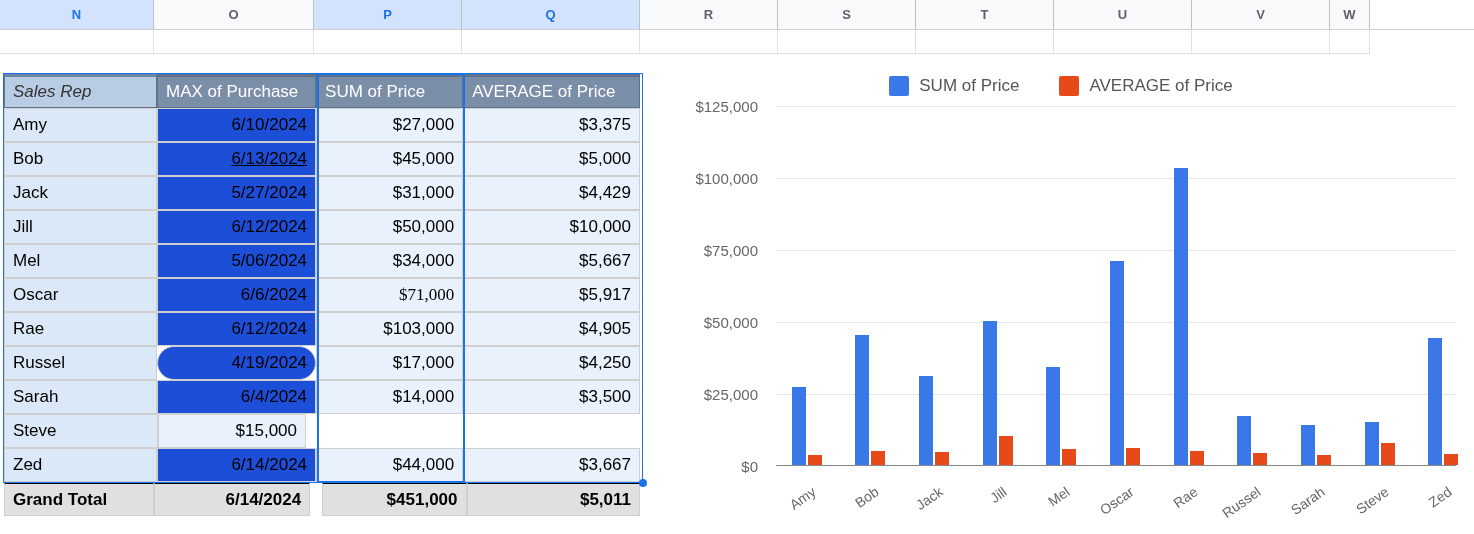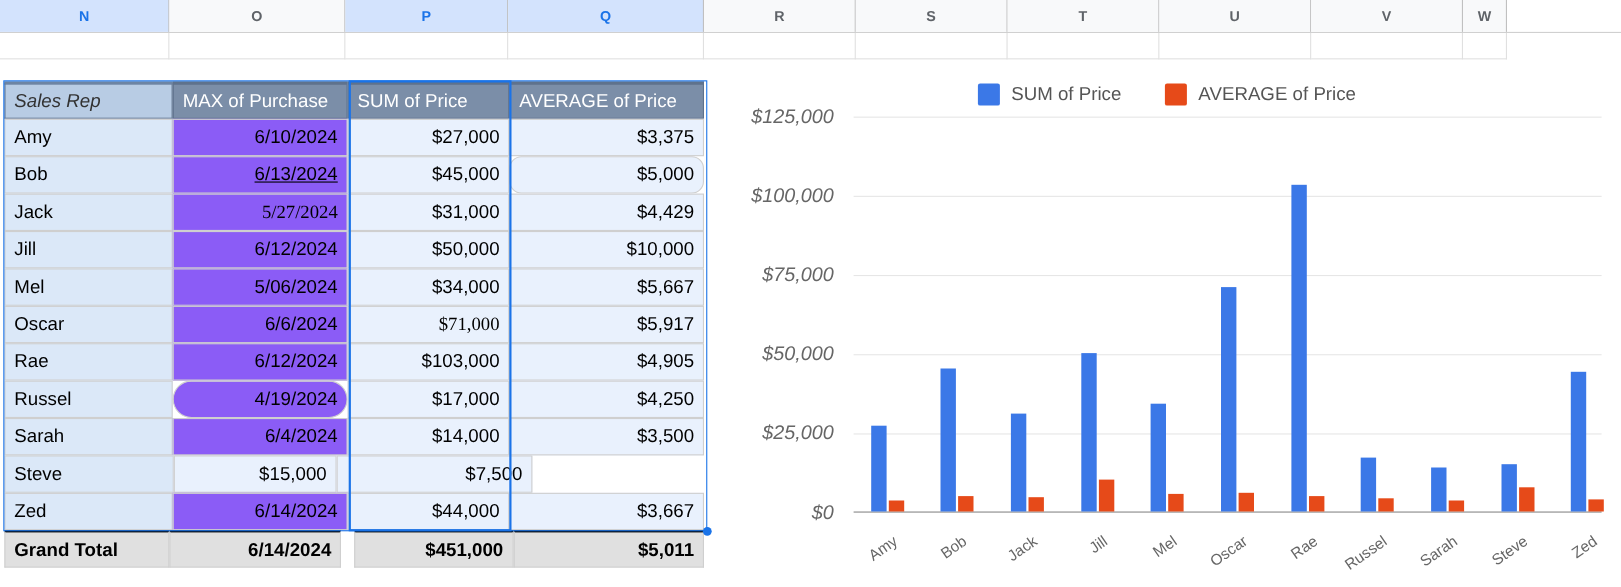--- a/index.html
+++ b/index.html
@@ -73,21 +73,21 @@
   }
   .ph-row .pivot-cell.first {
     background: #b8cce4;
     color: #333;
     font-style: italic;
     border-top: 3px solid #6d84a3;
   }
   .ph-row .pivot-cell:not(.first) {
     border-top: 3px solid #5f728c;
   }
-  .data-row .pivot-cell { background: #8b5cf6; }
+  .data-row .pivot-cell { background: #1d4ed8; }
   .data-row .pivot-cell.col-n { background: #dbe8f8; }
   .data-row .pivot-cell.col-pq { background: #e9f1fd; }
   .num { justify-content: flex-end; }
   .total-row .pivot-cell {
     background: #e0e0e0;
     font-weight: bold;
     border-top: 2px solid #000;
   }
   .sel-outline {
     position: absolute;
@@ -127,24 +127,23 @@
   .y-axis {
     position: absolute;
     left: 0; top: 0;
     width: 80px;
     height: 360px;
   }
   .y-tick {
     position: absolute;
     right: 8px;
     transform: translateY(-50%);
-    font-size: 18px;
+    font-size: 15px;
     color: #666;
     text-align: left;
-    font-style: italic;
   }
   .plot-inner {
     position: absolute;
     left: 90px;
     right: 10px;
     top: 0;
     height: 360px;
     border-bottom: 1px solid #888;
   }
   .grid-line {
@@ -217,25 +216,25 @@
     <div class="pivot-row data-row">
       <div class="pivot-cell col-n" style="width: 154px;">Amy</div>
       <div class="pivot-cell num" style="width: 160px;">6/10/2024</div>
       <div class="pivot-cell col-pq num" style="width: 148px;">$27,000</div>
       <div class="pivot-cell col-pq num" style="width: 178px;">$3,375</div>
     </div>
     <div class="pivot-row data-row">
       <div class="pivot-cell col-n" style="width: 154px;">Bob</div>
       <div class="pivot-cell num" style="width: 160px; text-decoration: underline;">6/13/2024</div>
       <div class="pivot-cell col-pq num" style="width: 148px;">$45,000</div>
-      <div class="pivot-cell col-pq num" style="width: 178px; border-radius: 11px;">$5,000</div>
+      <div class="pivot-cell col-pq num" style="width: 178px;">$5,000</div>
     </div>
     <div class="pivot-row data-row">
       <div class="pivot-cell col-n" style="width: 154px;">Jack</div>
-      <div class="pivot-cell num" style="width: 160px; font-family: Liberation Serif, serif;">5/27/2024</div>
+      <div class="pivot-cell num" style="width: 160px;">5/27/2024</div>
       <div class="pivot-cell col-pq num" style="width: 148px;">$31,000</div>
       <div class="pivot-cell col-pq num" style="width: 178px;">$4,429</div>
     </div>
     <div class="pivot-row data-row">
       <div class="pivot-cell col-n" style="width: 154px;">Jill</div>
       <div class="pivot-cell num" style="width: 160px;">6/12/2024</div>
       <div class="pivot-cell col-pq num" style="width: 148px;">$50,000</div>
       <div class="pivot-cell col-pq num" style="width: 178px;">$10,000</div>
     </div>
     <div class="pivot-row data-row">
@@ -264,21 +263,20 @@
     </div>
     <div class="pivot-row data-row">
       <div class="pivot-cell col-n" style="width: 154px;">Sarah</div>
       <div class="pivot-cell num" style="width: 160px;">6/4/2024</div>
       <div class="pivot-cell col-pq num" style="width: 148px;">$14,000</div>
       <div class="pivot-cell col-pq num" style="width: 178px;">$3,500</div>
     </div>
     <div class="pivot-row data-row">
       <div class="pivot-cell col-n" style="width: 154px;">Steve</div>
       <div class="pivot-cell col-pq num" style="width: 148px;">$15,000</div>
-      <div class="pivot-cell col-pq num" style="width: 178px;">$7,500</div>
     </div>
     <div class="pivot-row data-row">
       <div class="pivot-cell col-n" style="width: 154px;">Zed</div>
       <div class="pivot-cell num" style="width: 160px;">6/14/2024</div>
       <div class="pivot-cell col-pq num" style="width: 148px;">$44,000</div>
       <div class="pivot-cell col-pq num" style="width: 178px;">$3,667</div>
     </div>
     <div class="pivot-row total-row">
       <div class="pivot-cell" style="width: 154px;">Grand Total</div>
       <div class="pivot-cell num" style="width: 160px;">6/14/2024</div>

